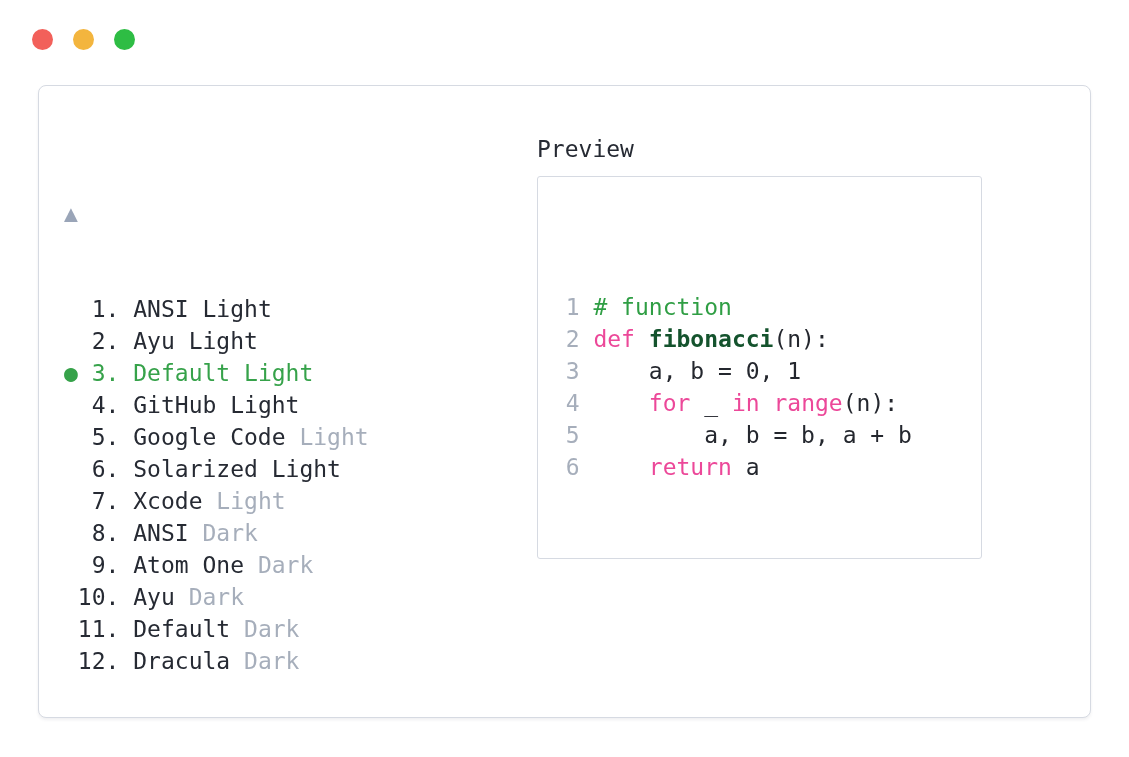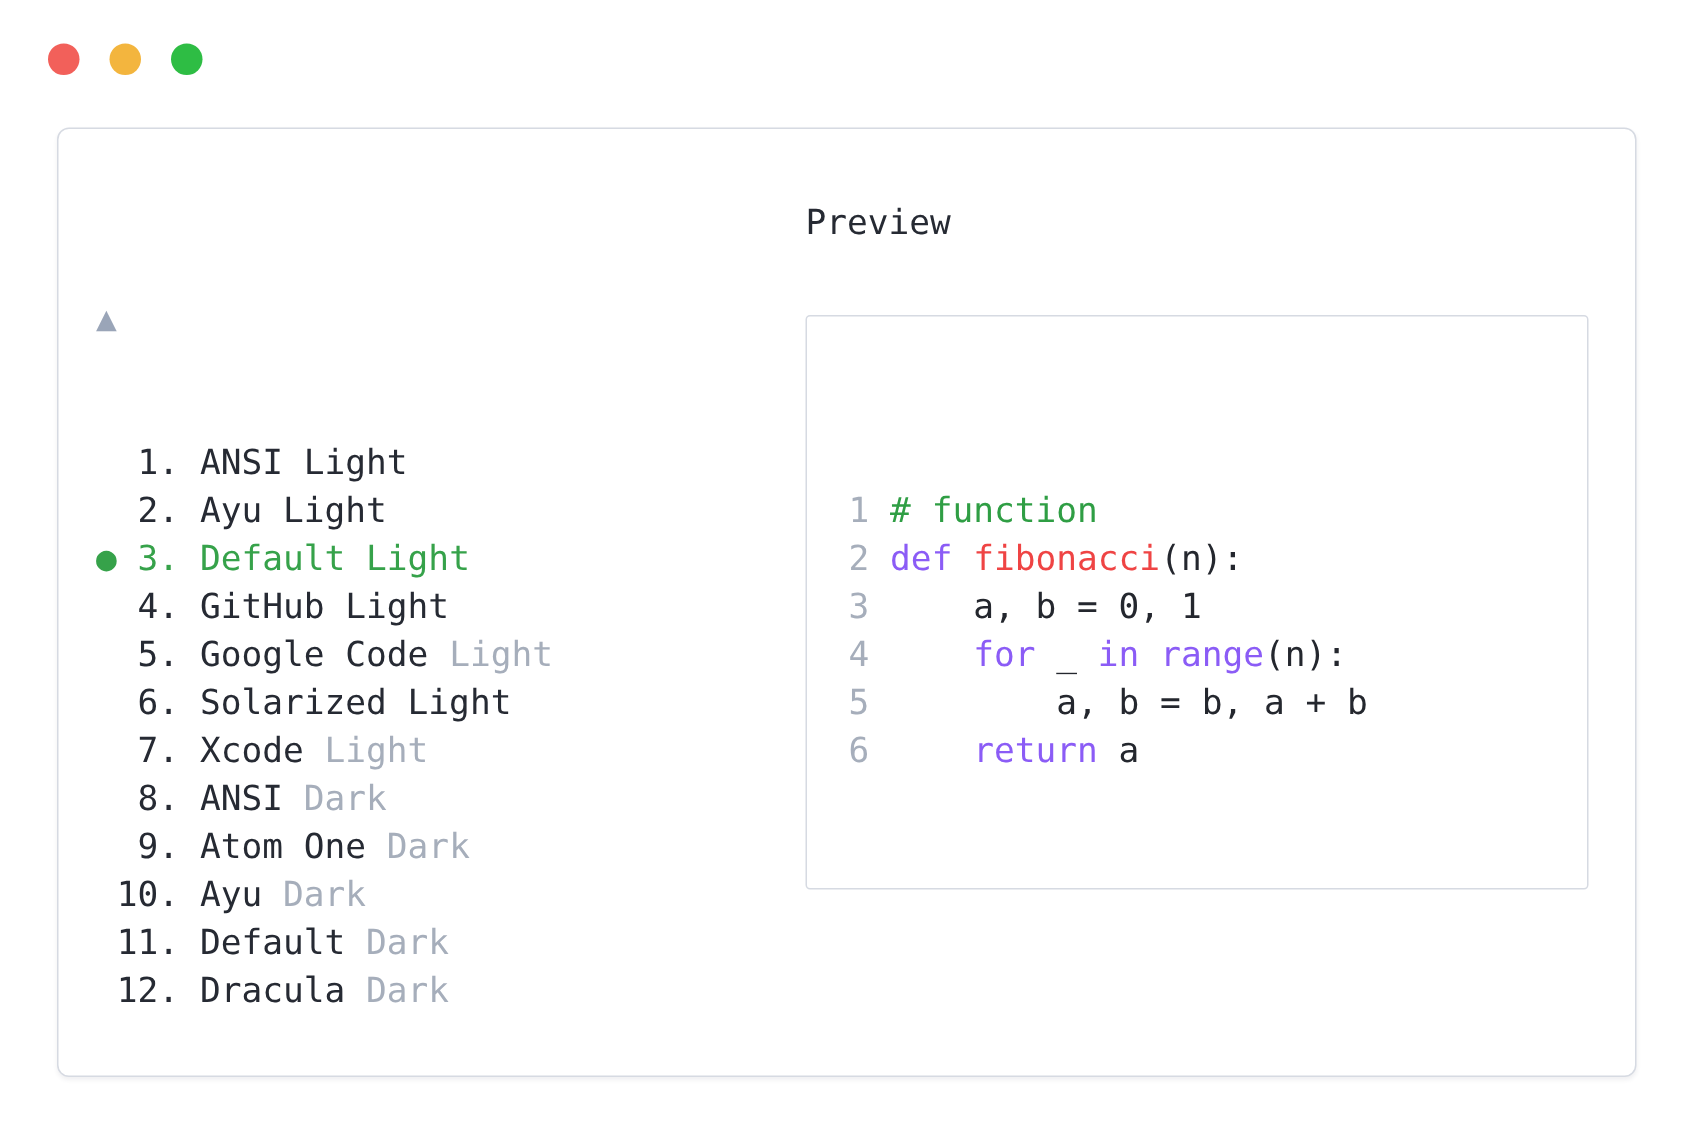--- a/index.html
+++ b/index.html
@@ -20,29 +20,29 @@
   .col-left { position:absolute; left:25px; top:47px; }
   .line { height:32px; }
 
   .c-dark  { color:#262a33; }
   .c-muted { color:#a6aebb; }
   .c-green { color:#36a24a; }
   .arrow-up { color:#9aa5b8; }
 
   .preview-label { position:absolute; left:498px; top:47px; color:#262a33;text-align:right; }
   .preview-box {
-    position:absolute; left:498px; top:90px; width:522px; height:383px;
+    position:absolute; left:498px; top:90px; width:445px; height:383px;
     background:#ffffff; border:1.5px solid #d6dae2; border-radius:3px;
-    padding-top:50px; overflow:hidden;margin-top:34px;
+    padding-top:50px; overflow:hidden;
   }
   .code-line { height:32px; }
   .lnum { color:#a6aebb; }
   .c-p   { color:#24272e; }
-  .c-kw  { color:#8b5cf6; }
-  .c-fn  { color:#ef4444; }
+  .c-kw  { color:#ec4899; }
+  .c-fn  { color:#14532d;font-weight:bold; }
   .c-com { color:#2f9e44; }
 </style>
 </head>
 <body>
 
 <div class="traffic-lights">
   <div class="traffic-dot" id="dot-close" style="background: rgb(242, 96, 90);"></div>
   <div class="traffic-dot" id="dot-minimize" style="background: rgb(243, 181, 62);"></div>
   <div class="traffic-dot" id="dot-zoom" style="background: rgb(46, 189, 68);"></div>
 </div>

